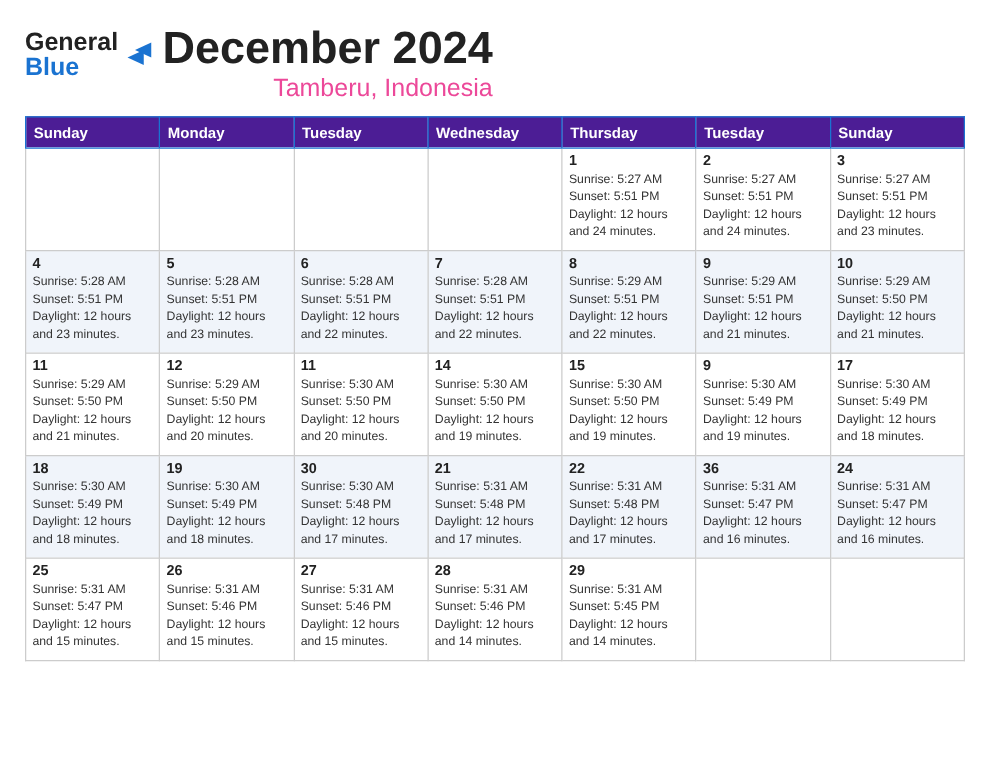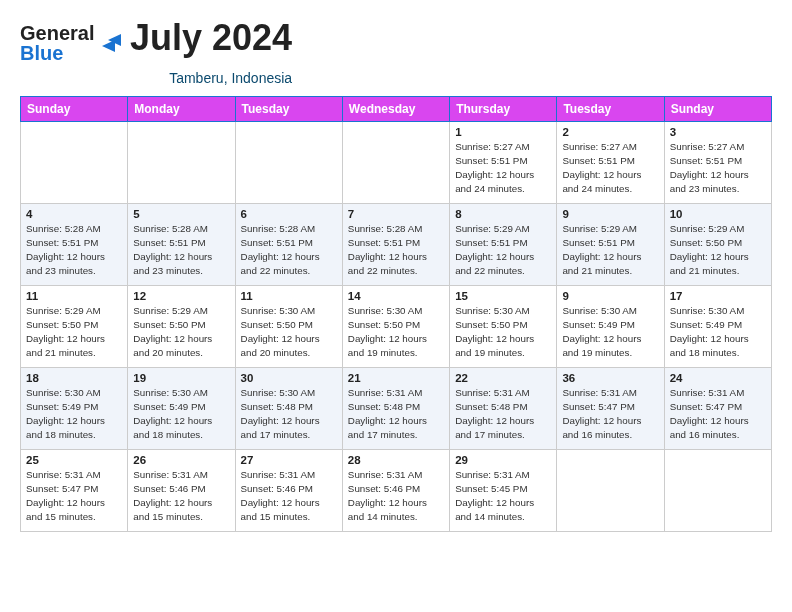--- a/index.html
+++ b/index.html
@@ -27,23 +27,23 @@
     .title-area {
       text-align: right;
     }
     .month-title {
       font-size: 36px;
       font-weight: bold;
       color: #222;
       line-height: 1.1;
     }
     .subtitle {
-      font-size: 14px;
-      color: #0c4a6e;
-      margin-top: 12px;
+      font-size: 20px;
+      color: #ec4899;
+      margin-top: 2px;
     }
     .calendar {
       width: 100%;
       border-collapse: collapse;
       font-size: 10.5px;
     }
     .calendar th {
       background: #1a73d1;
       color: #fff;
       padding: 5px 6px;
@@ -60,21 +60,21 @@
       min-height: 75px;
       height: 82px;
     }
     .calendar tr:nth-child(even) td {
       background: #f0f4fa;
     }
     .calendar tr:nth-child(odd) td {
       background: #fff;
     }
     .calendar thead tr th {
-      background: #d946ef;
+      background: #4c1d95;
     }
     .day-num {
       font-size: 11.5px;
       font-weight: bold;
       color: #222;
       display: block;
       margin-bottom: 2px;
     }
     .day-info {
       font-size: 9.8px;
@@ -97,21 +97,21 @@
       <div>
         <svg width="110" height="50" viewBox="0 0 110 50">
           <text x="0" y="22" font-family="Arial" font-size="20" font-weight="bold" fill="#222">General</text>
           <text x="0" y="42" font-family="Arial" font-size="20" font-weight="bold" fill="#1a73d1">Blue</text>
           <polygon points="82,28 95,22 95,34" fill="#1a73d1"></polygon>
           <polygon points="88,22 101,16 101,28" fill="#1a73d1"></polygon>
         </svg>
       </div>
     </div>
     <div class="title-area">
-      <div class="month-title">July 2024</div>
+      <div class="month-title">December 2024</div>
       <div class="subtitle">Tamberu, Indonesia</div>
     </div>
   </div>
 
   <table class="calendar">
     <thead>
       <tr>
       <th>Sunday</th>
           <th>Monday</th>
           <th>Tuesday</th>

